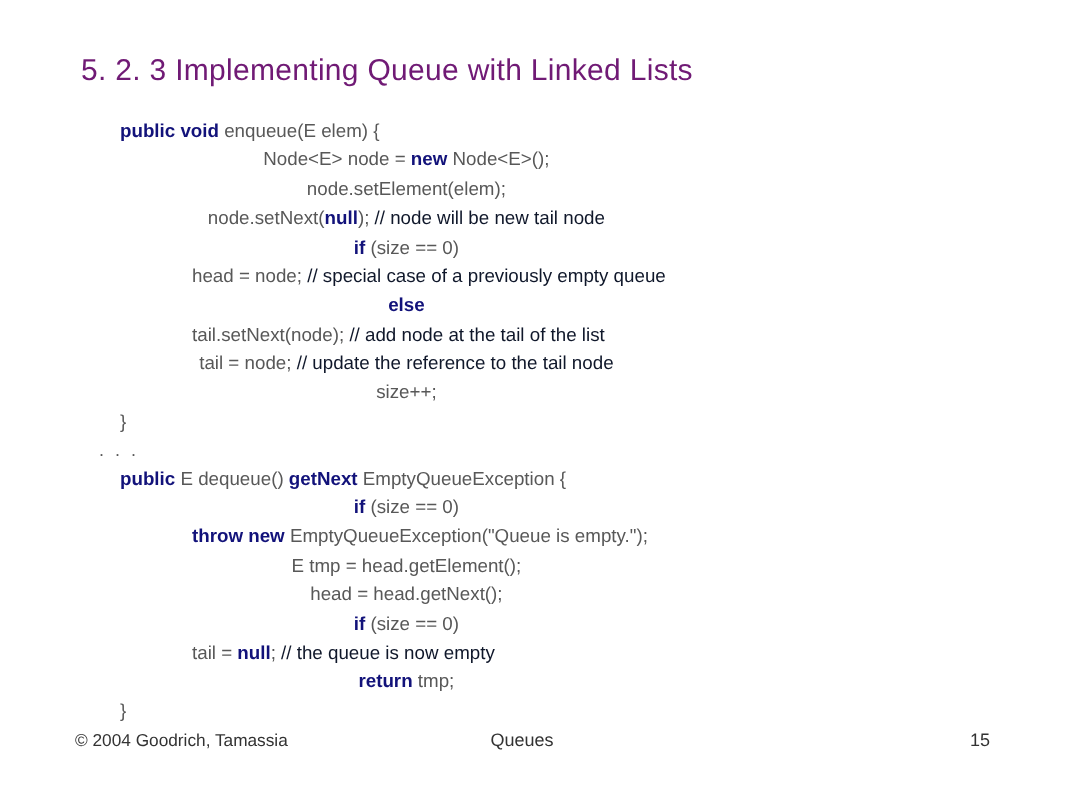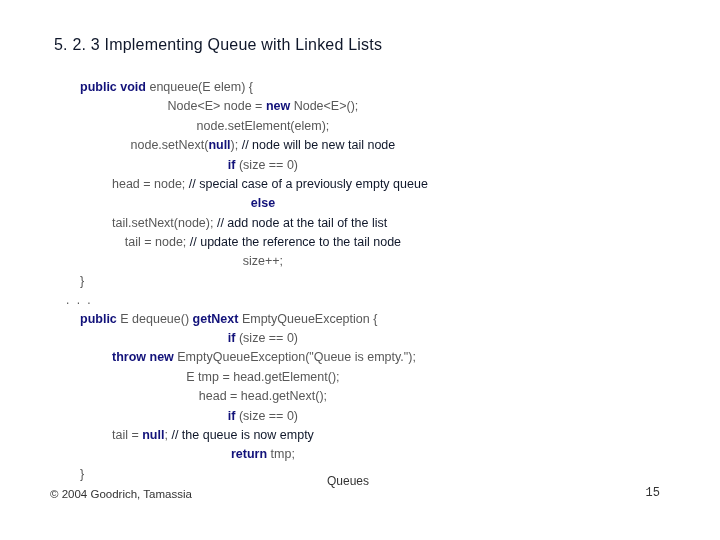--- a/index.html
+++ b/index.html
@@ -9,65 +9,65 @@
     height: 540px;
     background: #fff;
     font-family: Verdana, Geneva, sans-serif;
     position: relative;
     overflow: hidden;
   }
   .title {
     position: absolute;
     top: 36px;
     left: 54px;
-    font-size: 16px;
-    color: #0f172a;
+    font-size: 20px;
+    color: #701a75;
     font-weight: normal;
     letter-spacing: 0.2px;
   }
   .codeblock {
     position: absolute;
     top: 78px;
     left: 80px;
     font-size: 12.5px;
     line-height: 1.55;
     color: #585858;
     font-family: Verdana, Geneva, sans-serif;
   }
   .kw { color: #12127a; font-weight: bold; }
   .plain { color: #585858; }
   .cm { color: #0f172a; }
   .ind1 { margin-left: 18px; text-align: center; }
-  .ind2 { margin-left: 32px; }
+  .ind2 { margin-left: 48px; }
   .dots { margin-left: -14px; font-size: 12px; letter-spacing: 2px; }
   .footer-left {
     position: absolute;
     bottom: 40px;
     left: 50px;
     font-size: 11.5px;
     color: #333;
     font-family: Arial, sans-serif;
   }
   .footer-center {
     position: absolute;
-    bottom: 52px;
+    bottom: 40px;
     left: 0;
     width: 696px;
     text-align: center;
     font-size: 12px;
     color: #333;
     font-family: Arial, sans-serif;
   }
   .footer-right {
     position: absolute;
     bottom: 40px;
     right: 60px;
     font-size: 12px;
     color: #333;
-    font-family: Liberation Mono, monospace;
+    font-family: Liberation Sans, sans-serif;
     text-align: right;
   }
 </style>
 </head>
 <body>
 
 <div class="title">5. 2. 3 Implementing Queue with Linked Lists</div>
 
 <div class="codeblock">
   <div><span class="kw">public void</span><span class="plain"> enqueue(E elem) {</span></div>

